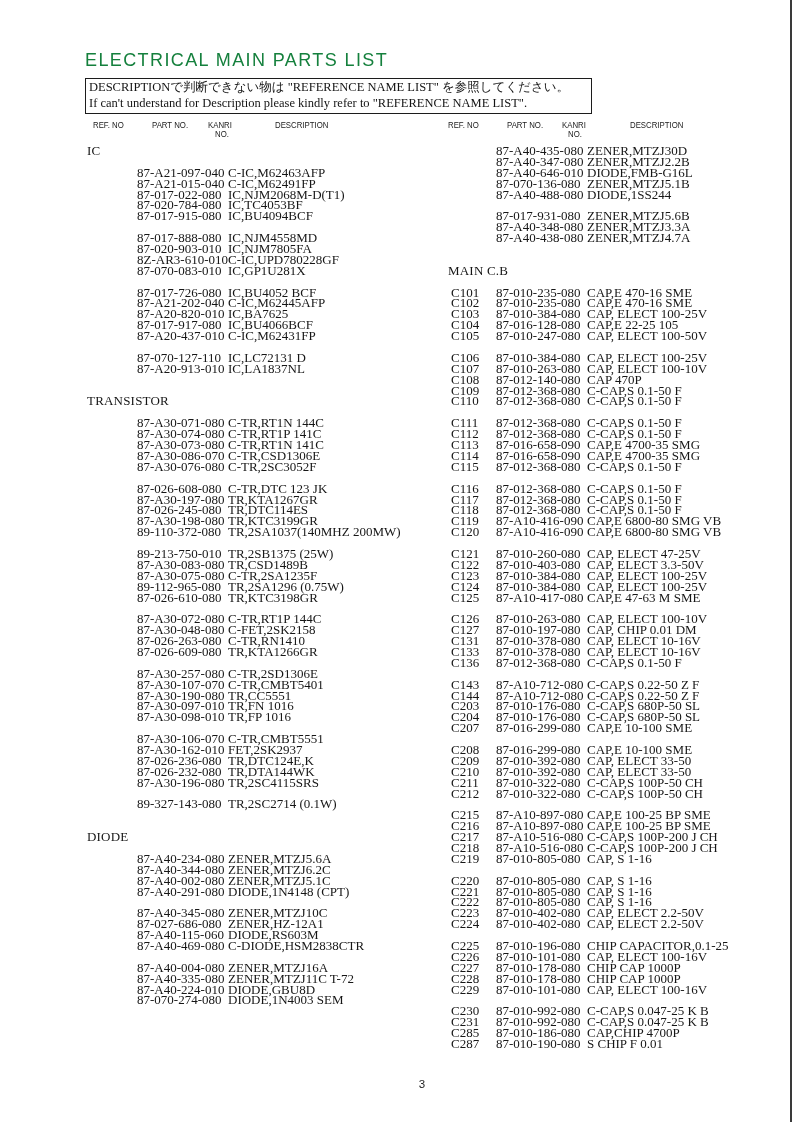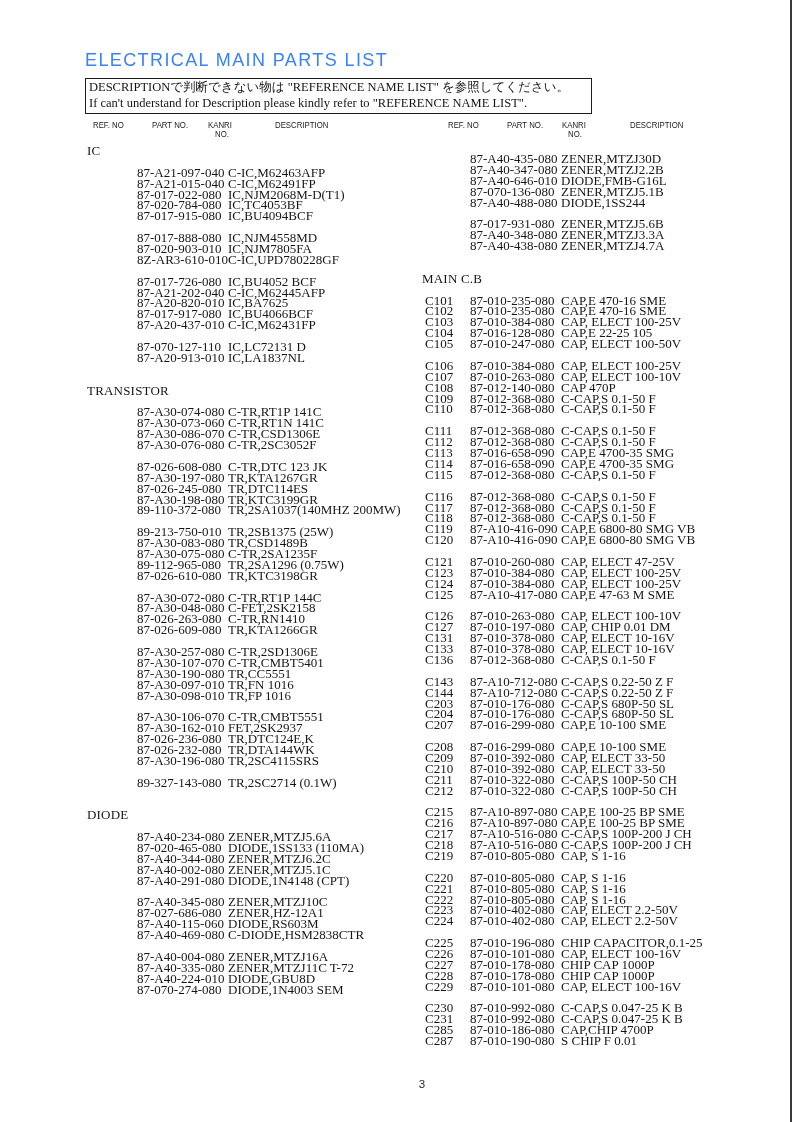--- a/index.html
+++ b/index.html
@@ -3,41 +3,41 @@
 <meta charset="utf-8">
 <style>
   html,body{margin:0;padding:0;background:#fff;}
   #page{
     position:relative;width:793px;height:1122px;background:#fff;
     color:#1c1c1c;overflow:hidden;
     font-family:"Liberation Sans",sans-serif;
   }
   #title{
     position:absolute;left:85px;top:50px;
-    font-size:18px;letter-spacing:1.4px;font-weight:500;color:#3b82f6;
+    font-size:18px;letter-spacing:1.4px;font-weight:500;color:#15803d;
     font-family:"Liberation Sans",sans-serif;
   }
   #notice-box{
     position:absolute;left:85px;top:78px;width:499px;
     border:1px solid #1c1c1c;padding:1px 3px 2px 3px;
     font-family:"Liberation Serif","DejaVu Serif",serif;
     font-size:12.5px;line-height:15.5px;color:#141414;white-space:nowrap;
   }
   .hdr{
     position:absolute;font-size:8.5px;color:#1a1a1a;
     font-family:"Liberation Sans",sans-serif;
     transform:scaleX(.92);transform-origin:left top;white-space:nowrap;
   }
   .col{
     position:absolute;top:146px;
     font-family:Liberation Serif, serif;
     font-size:13px;color:#161616;
   }
   #col-left{left:87px;width:350px;}
-  #col-right{left:422px;width:345px;margin-top:8px;}
+  #col-right{left:448px;width:345px;}
   .line{height:10.9px;line-height:10.9px;white-space:pre;display:flex;}
   .section{letter-spacing:0.2px;}
   .c-ref{display:inline-block;flex:0 0 auto;}
   #col-left .c-ref{width:50px;}
   #col-right .c-ref{width:48px;padding-left:3px;box-sizing:border-box;}
   .c-part{display:inline-block;flex:0 0 auto;width:91px;}
   .c-desc{display:inline-block;flex:0 0 auto;}
   #page-number{
     position:absolute;left:412px;top:1078px;width:20px;text-align:center;
     font-size:11.5px;color:#222;font-family:"Liberation Sans",sans-serif;
@@ -75,35 +75,37 @@
       <div class="line gap"></div>
       <div class="line row"><span class="c-ref"></span><span class="c-part">87-A21-097-040</span><span class="c-desc">C-IC,M62463AFP</span></div>
       <div class="line row"><span class="c-ref"></span><span class="c-part">87-A21-015-040</span><span class="c-desc">C-IC,M62491FP</span></div>
       <div class="line row"><span class="c-ref"></span><span class="c-part">87-017-022-080</span><span class="c-desc">IC,NJM2068M-D(T1)</span></div>
       <div class="line row"><span class="c-ref"></span><span class="c-part">87-020-784-080</span><span class="c-desc">IC,TC4053BF</span></div>
       <div class="line row"><span class="c-ref"></span><span class="c-part">87-017-915-080</span><span class="c-desc">IC,BU4094BCF</span></div>
       <div class="line gap"></div>
       <div class="line row"><span class="c-ref"></span><span class="c-part">87-017-888-080</span><span class="c-desc">IC,NJM4558MD</span></div>
       <div class="line row"><span class="c-ref"></span><span class="c-part">87-020-903-010</span><span class="c-desc">IC,NJM7805FA</span></div>
       <div class="line row"><span class="c-ref"></span><span class="c-part">8Z-AR3-610-010</span><span class="c-desc">C-IC,UPD780228GF</span></div>
+      <div class="line row"><span class="c-ref"></span><span class="c-part">87-070-083-010</span><span class="c-desc">IC,GP1U281X</span></div>
       <div class="line gap"></div>
       <div class="line row"><span class="c-ref"></span><span class="c-part">87-017-726-080</span><span class="c-desc">IC,BU4052 BCF</span></div>
       <div class="line row"><span class="c-ref"></span><span class="c-part">87-A21-202-040</span><span class="c-desc">C-IC,M62445AFP</span></div>
       <div class="line row"><span class="c-ref"></span><span class="c-part">87-A20-820-010</span><span class="c-desc">IC,BA7625</span></div>
       <div class="line row"><span class="c-ref"></span><span class="c-part">87-017-917-080</span><span class="c-desc">IC,BU4066BCF</span></div>
       <div class="line row"><span class="c-ref"></span><span class="c-part">87-A20-437-010</span><span class="c-desc">C-IC,M62431FP</span></div>
       <div class="line gap"></div>
       <div class="line row"><span class="c-ref"></span><span class="c-part">87-070-127-110</span><span class="c-desc">IC,LC72131 D</span></div>
       <div class="line row"><span class="c-ref"></span><span class="c-part">87-A20-913-010</span><span class="c-desc">IC,LA1837NL</span></div>
       <div class="line gap"></div>
       <div class="line gap"></div>
       <div class="line section">TRANSISTOR</div>
       <div class="line gap"></div>
+      <div class="line row"><span class="c-ref"></span><span class="c-part">87-A30-071-080</span><span class="c-desc">C-TR,RT1N 144C</span></div>
       <div class="line row"><span class="c-ref"></span><span class="c-part">87-A30-074-080</span><span class="c-desc">C-TR,RT1P 141C</span></div>
-      <div class="line row"><span class="c-ref"></span><span class="c-part">87-A30-073-060</span><span class="c-desc">C-TR,RT1N 141C</span></div>
+      <div class="line row"><span class="c-ref"></span><span class="c-part">87-A30-073-080</span><span class="c-desc">C-TR,RT1N 141C</span></div>
       <div class="line row"><span class="c-ref"></span><span class="c-part">87-A30-086-070</span><span class="c-desc">C-TR,CSD1306E</span></div>
       <div class="line row"><span class="c-ref"></span><span class="c-part">87-A30-076-080</span><span class="c-desc">C-TR,2SC3052F</span></div>
       <div class="line gap"></div>
       <div class="line row"><span class="c-ref"></span><span class="c-part">87-026-608-080</span><span class="c-desc">C-TR,DTC 123 JK</span></div>
       <div class="line row"><span class="c-ref"></span><span class="c-part">87-A30-197-080</span><span class="c-desc">TR,KTA1267GR</span></div>
       <div class="line row"><span class="c-ref"></span><span class="c-part">87-026-245-080</span><span class="c-desc">TR,DTC114ES</span></div>
       <div class="line row"><span class="c-ref"></span><span class="c-part">87-A30-198-080</span><span class="c-desc">TR,KTC3199GR</span></div>
       <div class="line row"><span class="c-ref"></span><span class="c-part">89-110-372-080</span><span class="c-desc">TR,2SA1037(140MHZ 200MW)</span></div>
       <div class="line gap"></div>
       <div class="line row"><span class="c-ref"></span><span class="c-part">89-213-750-010</span><span class="c-desc">TR,2SB1375 (25W)</span></div>
@@ -128,21 +130,20 @@
       <div class="line row"><span class="c-ref"></span><span class="c-part">87-026-236-080</span><span class="c-desc">TR,DTC124E,K</span></div>
       <div class="line row"><span class="c-ref"></span><span class="c-part">87-026-232-080</span><span class="c-desc">TR,DTA144WK</span></div>
       <div class="line row"><span class="c-ref"></span><span class="c-part">87-A30-196-080</span><span class="c-desc">TR,2SC4115SRS</span></div>
       <div class="line gap"></div>
       <div class="line row"><span class="c-ref"></span><span class="c-part">89-327-143-080</span><span class="c-desc">TR,2SC2714 (0.1W)</span></div>
       <div class="line gap"></div>
       <div class="line gap"></div>
       <div class="line section">DIODE</div>
       <div class="line gap"></div>
       <div class="line row"><span class="c-ref"></span><span class="c-part">87-A40-234-080</span><span class="c-desc">ZENER,MTZJ5.6A</span></div>
-      <div class="line row"><span class="c-ref"></span><span class="c-part">87-020-465-080</span><span class="c-desc">DIODE,1SS133 (110MA)</span></div>
       <div class="line row"><span class="c-ref"></span><span class="c-part">87-A40-344-080</span><span class="c-desc">ZENER,MTZJ6.2C</span></div>
       <div class="line row"><span class="c-ref"></span><span class="c-part">87-A40-002-080</span><span class="c-desc">ZENER,MTZJ5.1C</span></div>
       <div class="line row"><span class="c-ref"></span><span class="c-part">87-A40-291-080</span><span class="c-desc">DIODE,1N4148 (CPT)</span></div>
       <div class="line gap"></div>
       <div class="line row"><span class="c-ref"></span><span class="c-part">87-A40-345-080</span><span class="c-desc">ZENER,MTZJ10C</span></div>
       <div class="line row"><span class="c-ref"></span><span class="c-part">87-027-686-080</span><span class="c-desc">ZENER,HZ-12A1</span></div>
       <div class="line row"><span class="c-ref"></span><span class="c-part">87-A40-115-060</span><span class="c-desc">DIODE,RS603M</span></div>
       <div class="line row"><span class="c-ref"></span><span class="c-part">87-A40-469-080</span><span class="c-desc">C-DIODE,HSM2838CTR</span></div>
       <div class="line gap"></div>
       <div class="line row"><span class="c-ref"></span><span class="c-part">87-A40-004-080</span><span class="c-desc">ZENER,MTZJ16A</span></div>
@@ -182,20 +183,21 @@
       <div class="line row"><span class="c-ref">C114</span><span class="c-part">87-016-658-090</span><span class="c-desc">CAP,E 4700-35 SMG</span></div>
       <div class="line row"><span class="c-ref">C115</span><span class="c-part">87-012-368-080</span><span class="c-desc">C-CAP,S 0.1-50 F</span></div>
       <div class="line gap"></div>
       <div class="line row"><span class="c-ref">C116</span><span class="c-part">87-012-368-080</span><span class="c-desc">C-CAP,S 0.1-50 F</span></div>
       <div class="line row"><span class="c-ref">C117</span><span class="c-part">87-012-368-080</span><span class="c-desc">C-CAP,S 0.1-50 F</span></div>
       <div class="line row"><span class="c-ref">C118</span><span class="c-part">87-012-368-080</span><span class="c-desc">C-CAP,S 0.1-50 F</span></div>
       <div class="line row"><span class="c-ref">C119</span><span class="c-part">87-A10-416-090</span><span class="c-desc">CAP,E 6800-80 SMG VB</span></div>
       <div class="line row"><span class="c-ref">C120</span><span class="c-part">87-A10-416-090</span><span class="c-desc">CAP,E 6800-80 SMG VB</span></div>
       <div class="line gap"></div>
       <div class="line row"><span class="c-ref">C121</span><span class="c-part">87-010-260-080</span><span class="c-desc">CAP, ELECT 47-25V</span></div>
+      <div class="line row"><span class="c-ref">C122</span><span class="c-part">87-010-403-080</span><span class="c-desc">CAP, ELECT 3.3-50V</span></div>
       <div class="line row"><span class="c-ref">C123</span><span class="c-part">87-010-384-080</span><span class="c-desc">CAP, ELECT 100-25V</span></div>
       <div class="line row"><span class="c-ref">C124</span><span class="c-part">87-010-384-080</span><span class="c-desc">CAP, ELECT 100-25V</span></div>
       <div class="line row"><span class="c-ref">C125</span><span class="c-part">87-A10-417-080</span><span class="c-desc">CAP,E 47-63 M SME</span></div>
       <div class="line gap"></div>
       <div class="line row"><span class="c-ref">C126</span><span class="c-part">87-010-263-080</span><span class="c-desc">CAP, ELECT 100-10V</span></div>
       <div class="line row"><span class="c-ref">C127</span><span class="c-part">87-010-197-080</span><span class="c-desc">CAP, CHIP 0.01 DM</span></div>
       <div class="line row"><span class="c-ref">C131</span><span class="c-part">87-010-378-080</span><span class="c-desc">CAP, ELECT 10-16V</span></div>
       <div class="line row"><span class="c-ref">C133</span><span class="c-part">87-010-378-080</span><span class="c-desc">CAP, ELECT 10-16V</span></div>
       <div class="line row"><span class="c-ref">C136</span><span class="c-part">87-012-368-080</span><span class="c-desc">C-CAP,S 0.1-50 F</span></div>
       <div class="line gap"></div>

